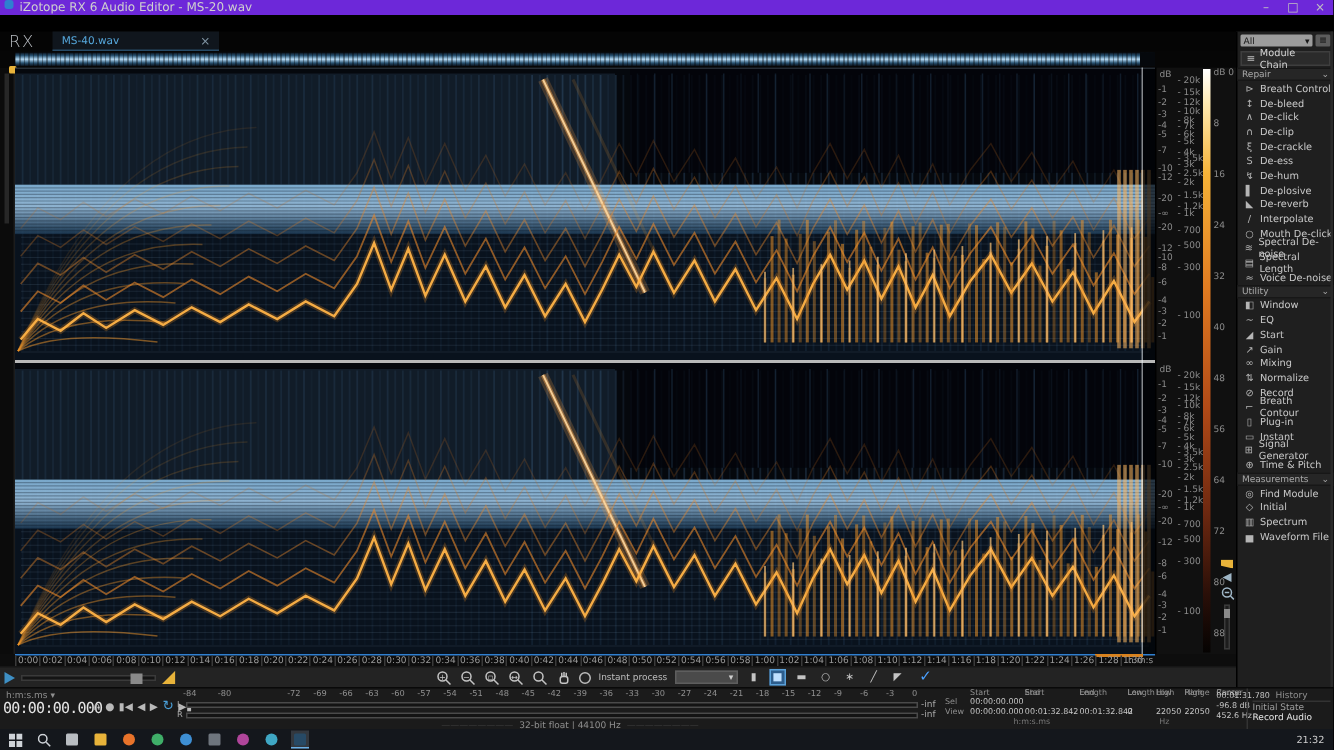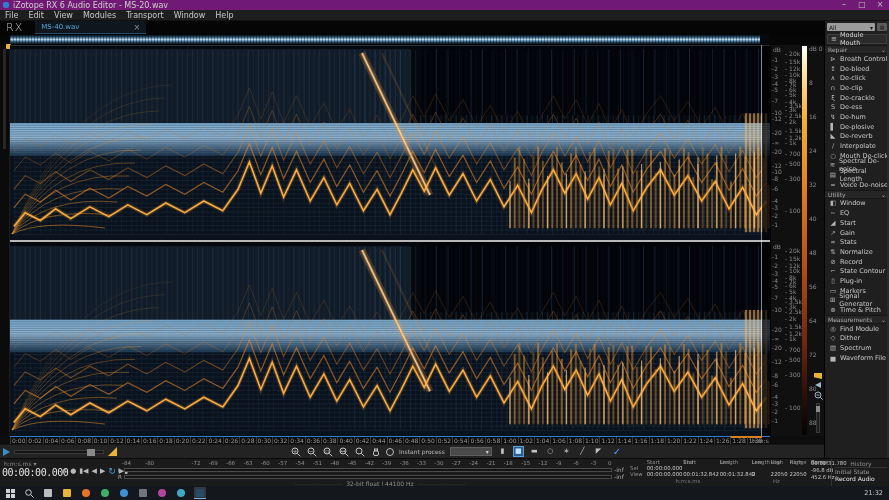--- a/index.html
+++ b/index.html
@@ -1,20 +1,20 @@
 <!DOCTYPE html>
 <html><head>
 <meta charset="utf-8">
 <style>
   *{margin:0;padding:0;box-sizing:border-box;font-family:"DejaVu Sans",sans-serif;}
   html,body{width:889px;height:500px;overflow:hidden;background:#000;}
   #root{position:relative;width:889px;height:500px;background:#000;}
   .abs{position:absolute;}
   
-  .titlebar{left:0;top:0;width:889px;height:10px;background:#701a75;display:flex;align-items:center;font-size:8px;color:#cfcfcf;}
+  .titlebar{left:0;top:0;width:889px;height:10px;background:#6d28d9;display:flex;font-size:8px;color:#cfcfcf;}
   .appicon{width:6px;height:6px;background:#2f7fd0;border-radius:2px;margin:0 4px 0 3px;}
   .win-ctrls{margin-left:auto;display:flex;}
   .win-btn{width:18px;text-align:center;font-size:8px;color:#c0c0c0;line-height:10px;}
   .menubar{left:0;top:10px;width:889px;height:11px;background:#1e1e1e;display:flex;align-items:center;gap:10px;padding-left:5px;font-size:8px;color:#c9c9c9;border-bottom:1px solid #111;}
   .menu-item{cursor:default;}
   
   .rxheader{left:0;top:21px;width:889px;height:13px;background:#050505;display:flex;align-items:center;}
   .rxlogo{color:#b9bdc2;font-size:11px;letter-spacing:1px;margin:0 12px 0 6px;font-weight:300;}
   .tab{height:13px;display:flex;align-items:center;background:#10161d;padding:0 6px;gap:6px;border-bottom:1px solid #274a66;}
   .tab-label{color:#56a8dc;font-size:7px;}
@@ -116,29 +116,20 @@
   <div class="abs titlebar">
     <span class="appicon"></span>
     <span>iZotope RX 6 Audio Editor - MS-20.wav</span>
     <span class="win-ctrls">
       <span class="win-btn">–</span>
       <span class="win-btn">□</span>
       <span class="win-btn">×</span>
     </span>
   </div>
 
-  <div class="abs menubar" id="menubar">
-      <span class="menu-item">File</span>
-      <span class="menu-item">Edit</span>
-      <span class="menu-item">View</span>
-      <span class="menu-item">Modules</span>
-      <span class="menu-item">Transport</span>
-      <span class="menu-item">Window</span>
-      <span class="menu-item">Help</span>
-    </div>
 
   <div class="abs rxheader">
     <span class="rxlogo">RX</span>
     <span class="tab">
       <span class="tab-label">MS-40.wav</span>
       <span class="tab-close">×</span>
     </span>
   </div>
 
   <div class="abs overview">
@@ -1142,21 +1133,21 @@
   <div class="abs panel">
     <div class="p-filter">
       <span class="p-select">
         <span>All</span>
         <span>▾</span>
       </span>
       <span class="p-btn">▦</span>
     </div>
     <div class="p-chain">
       <span class="g">≡</span>
-      <span>Module Mouth</span>
+      <span>Module Chain</span>
     </div>
     <div id="module-list">
         <div class="p-sec">
           <span>Repair</span>
           <span>⌄</span>
         </div>
         <div class="p-item">
           <span class="g">⊳</span>
           <span>Breath Control</span>
         </div>
@@ -1227,61 +1218,61 @@
         <div class="p-item">
           <span class="g">◢</span>
           <span>Start</span>
         </div>
         <div class="p-item">
           <span class="g">↗</span>
           <span>Gain</span>
         </div>
         <div class="p-item">
           <span class="g">∞</span>
-          <span>Stats</span>
+          <span>Mixing</span>
         </div>
         <div class="p-item">
           <span class="g">⇅</span>
           <span>Normalize</span>
         </div>
         <div class="p-item">
           <span class="g">⊘</span>
           <span>Record</span>
         </div>
         <div class="p-item">
           <span class="g">⌐</span>
-          <span>State Contour</span>
+          <span>Breath Contour</span>
         </div>
         <div class="p-item">
           <span class="g">▯</span>
           <span>Plug-in</span>
         </div>
         <div class="p-item">
           <span class="g">▭</span>
-          <span>Markers</span>
+          <span>Instant</span>
         </div>
         <div class="p-item">
           <span class="g">⊞</span>
           <span>Signal Generator</span>
         </div>
         <div class="p-item">
           <span class="g">⊕</span>
           <span>Time &amp; Pitch</span>
         </div>
         <div class="p-sec">
           <span>Measurements</span>
           <span>⌄</span>
         </div>
         <div class="p-item">
           <span class="g">◎</span>
           <span>Find Module</span>
         </div>
         <div class="p-item">
           <span class="g">◇</span>
-          <span>Dither</span>
+          <span>Initial</span>
         </div>
         <div class="p-item">
           <span class="g">▥</span>
           <span>Spectrum</span>
         </div>
         <div class="p-item">
           <span class="g">▅</span>
           <span>Waveform File</span>
         </div>
       </div>

